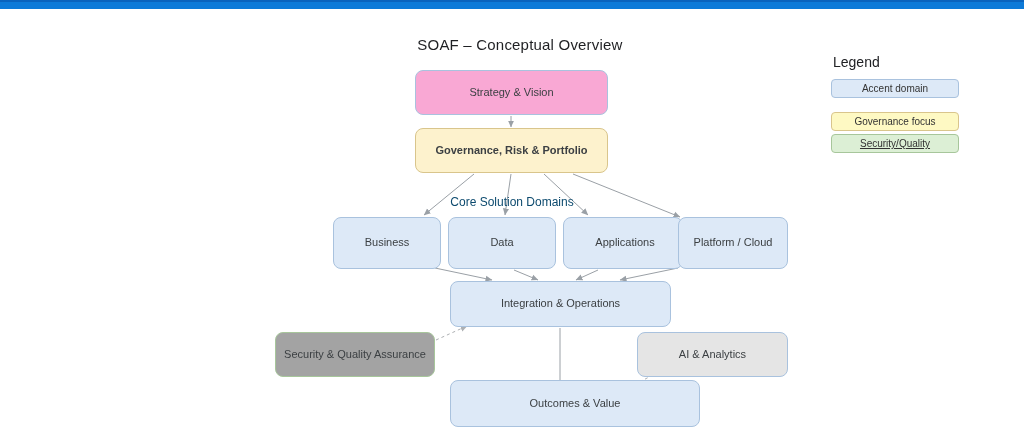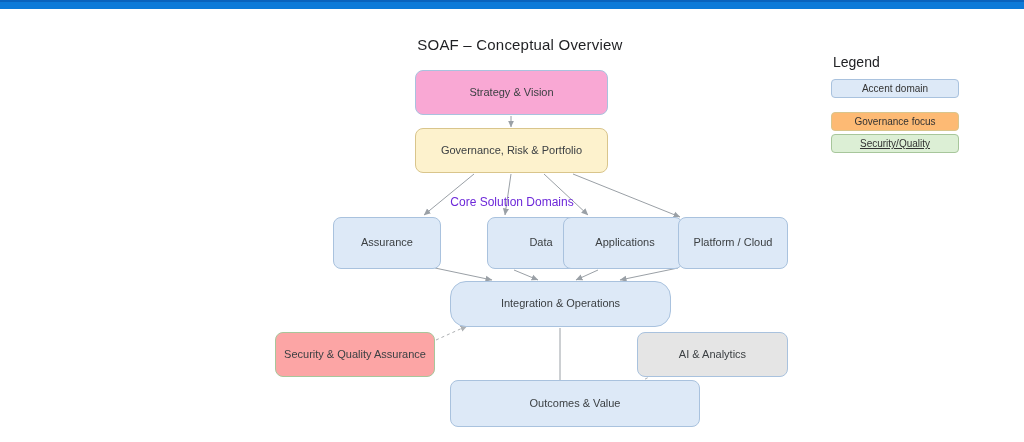--- a/index.html
+++ b/index.html
@@ -21,21 +21,21 @@
   svg.edges{position:absolute;left:0;top:0;pointer-events:none;}
   .node{
     position:absolute;box-sizing:border-box;
     border:1px solid;border-radius:8px;
     display:flex;align-items:center;justify-content:center;
     text-align:center;font-size:11px;color:#3c4043;
     padding:0 8px;line-height:1.25;
   }
   .group-label{
     position:absolute;left:512px;top:195px;transform:translateX(-50%);
-    font-size:12px;color:#6d28d9;white-space:nowrap;
+    font-size:12px;color:#0c4a6e;white-space:nowrap;
   }
   .legend{position:absolute;left:831px;top:54px;width:128px;}
   .legend-title{font-size:14px;color:#202124;margin:0 0 9px 2px;}
   .legend-item{
     box-sizing:border-box;width:128px;height:19px;margin-bottom:3px;
     border:1px solid;border-radius:4px;
     display:flex;align-items:center;justify-content:center;
     font-size:10px;color:#333333;
   }
 </style>
@@ -64,32 +64,32 @@
       <line x1="514" y1="270" x2="538" y2="280" stroke="#9aa0a6" stroke-width="1" marker-end="url(#arrow-solid)"></line>
       <line x1="598" y1="270" x2="576" y2="280" stroke="#9aa0a6" stroke-width="1" marker-end="url(#arrow-solid)"></line>
       <line x1="678" y1="268" x2="620" y2="280" stroke="#9aa0a6" stroke-width="1" marker-end="url(#arrow-solid)"></line>
       <line x1="560" y1="328" x2="560" y2="390" stroke="#9aa0a6" stroke-width="1" marker-end="url(#arrow-solid)"></line>
       <line x1="436" y1="340" x2="467" y2="326" stroke="#adb0b3" stroke-width="1" stroke-dasharray="3,3" marker-end="url(#arrow-dashed)"></line>
       <line x1="653" y1="375" x2="624" y2="390" stroke="#adb0b3" stroke-width="1" stroke-dasharray="3,3" marker-end="url(#arrow-dashed)"></line>
     </svg>
 
   <div id="nodes-layer">
       <div class="node" style="left: 415px; top: 70px; width: 193px; height: 45px; background: #f9a8d4; border-color: rgb(169, 194, 222);">Strategy &amp; Vision</div>
-      <div class="node" style="left: 415px; top: 128px; width: 193px; height: 45px; background: rgb(253, 242, 205); border-color: rgb(217, 197, 140);">Governance, Risk &amp; Portfolio</div>
-      <div class="node" style="left: 333px; top: 217px; width: 108px; height: 52px; background: rgb(221, 233, 247); border-color: rgb(169, 194, 222);">Assurance</div>
-      <div class="node" style="left: 448px; top: 217px; width: 108px; height: 52px; background: rgb(221, 233, 247); border-color: rgb(169, 194, 222); margin-left: 39px;">Data</div>
+      <div class="node" style="left: 415px; top: 128px; width: 193px; height: 45px; background: rgb(253, 242, 205); border-color: rgb(217, 197, 140); font-weight: bold;">Governance, Risk &amp; Portfolio</div>
+      <div class="node" style="left: 333px; top: 217px; width: 108px; height: 52px; background: rgb(221, 233, 247); border-color: rgb(169, 194, 222);">Business</div>
+      <div class="node" style="left: 448px; top: 217px; width: 108px; height: 52px; background: rgb(221, 233, 247); border-color: rgb(169, 194, 222);">Data</div>
       <div class="node" style="left: 563px; top: 217px; width: 120px; height: 52px; background: rgb(221, 233, 247); border-color: rgb(169, 194, 222); padding-left: 12px;">Applications</div>
       <div class="node" style="left: 678px; top: 217px; width: 110px; height: 52px; background: rgb(221, 233, 247); border-color: rgb(169, 194, 222); text-align: right;">Platform / Cloud</div>
-      <div class="node" style="left: 450px; top: 281px; width: 221px; height: 46px; background: rgb(221, 233, 247); border-color: rgb(169, 194, 222); border-radius: 16px;">Integration &amp; Operations</div>
-      <div class="node" style="left: 275px; top: 332px; width: 160px; height: 45px; background: #fca5a5; border-color: rgb(167, 198, 155);">Security &amp; Quality Assurance</div>
+      <div class="node" style="left: 450px; top: 281px; width: 221px; height: 46px; background: rgb(221, 233, 247); border-color: rgb(169, 194, 222);">Integration &amp; Operations</div>
+      <div class="node" style="left: 275px; top: 332px; width: 160px; height: 45px; background: #a3a3a3; border-color: rgb(167, 198, 155);">Security &amp; Quality Assurance</div>
       <div class="node" style="left: 637px; top: 332px; width: 151px; height: 45px; background: #e5e5e5; border-color: rgb(169, 194, 222);">AI &amp; Analytics</div>
       <div class="node" style="left: 450px; top: 380px; width: 250px; height: 47px; background: rgb(221, 233, 247); border-color: rgb(169, 194, 222);">Outcomes &amp; Value</div>
     </div>
 
   <div class="group-label">Core Solution Domains</div>
 
   <div class="legend">
     <div class="legend-title">Legend</div>
     <div class="legend-item" style="background: rgb(221, 233, 247); border-color: rgb(169, 194, 222);">Accent domain</div>
-    <div class="legend-item" style="background: #fdba74; border-color: rgb(217, 197, 140); margin-top: 14px;">Governance focus</div>
+    <div class="legend-item" style="background: #fef9c3; border-color: rgb(217, 197, 140); margin-top: 14px;">Governance focus</div>
     <div class="legend-item" style="background: rgb(220, 239, 213); border-color: rgb(167, 198, 155); text-decoration: underline;">Security/Quality</div>
   </div>
 </div>
 
 </body></html>

